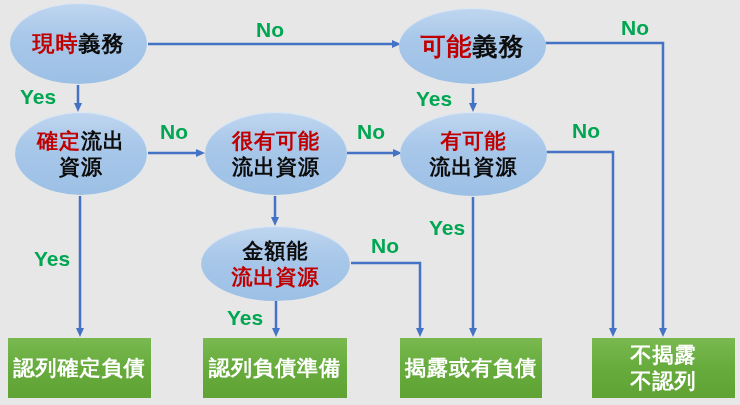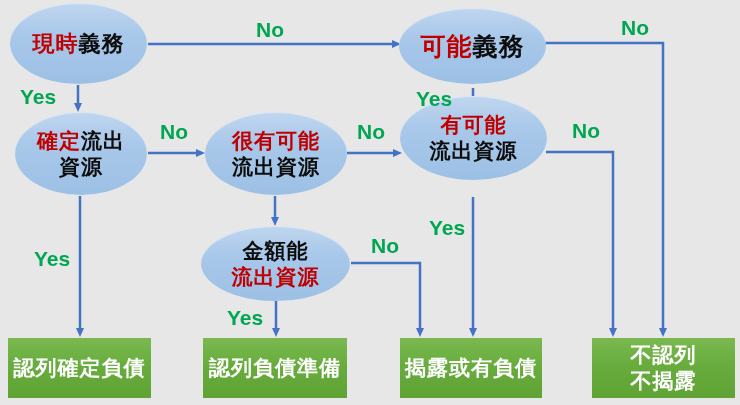--- a/index.html
+++ b/index.html
@@ -70,42 +70,42 @@
   <div class="ellipse" style="left:15px;top:112px;width:132px;height:83px;font-family:Liberation Serif, serif;">
     <div class="line"><span class="red">確定</span><span class="blk">流出</span></div>
     <div class="line blk">資源</div>
   </div>
 
   <div class="ellipse" style="left:205px;top:112px;width:142px;height:83px;">
     <div class="line red">很有可能</div>
     <div class="line blk">流出資源</div>
   </div>
 
-  <div class="ellipse" style="left:400px;top:96px;width:147px;height:84px;">
+  <div class="ellipse" style="left:400px;top:112px;width:147px;height:84px;">
     <div class="line red">有可能</div>
     <div class="line blk">流出資源</div>
   </div>
 
   <div class="ellipse" style="left:201px;top:226px;width:149px;height:75px;">
     <div class="line blk">金額能</div>
     <div class="line red">流出資源</div>
   </div>
 
   <div class="obox" style="left:8px;top:338px;width:143px;height:60px;">
     <span>認列確定負債</span>
   </div>
   <div class="obox" style="left:203px;top:338px;width:144px;height:60px;">
     <span>認列負債準備</span>
   </div>
   <div class="obox" style="left:400px;top:338px;width:142px;height:60px;">
     <span>揭露或有負債</span>
   </div>
   <div class="obox" style="left:592px;top:338px;width:143px;height:60px;">
+    <span>不揭露</span>
     <span>不認列</span>
-    <span>不揭露</span>
   </div>
 
   <div class="edge-label" style="left:270px;top:30px;">No</div>
   <div class="edge-label" style="left:635px;top:28px;">No</div>
   <div class="edge-label" style="left:38px;top:97px;">Yes</div>
   <div class="edge-label" style="left:174px;top:132px;">No</div>
   <div class="edge-label" style="left:371px;top:132px;">No</div>
   <div class="edge-label" style="left:434px;top:99px;">Yes</div>
   <div class="edge-label" style="left:586px;top:131px;">No</div>
   <div class="edge-label" style="left:52px;top:259px;">Yes</div>

